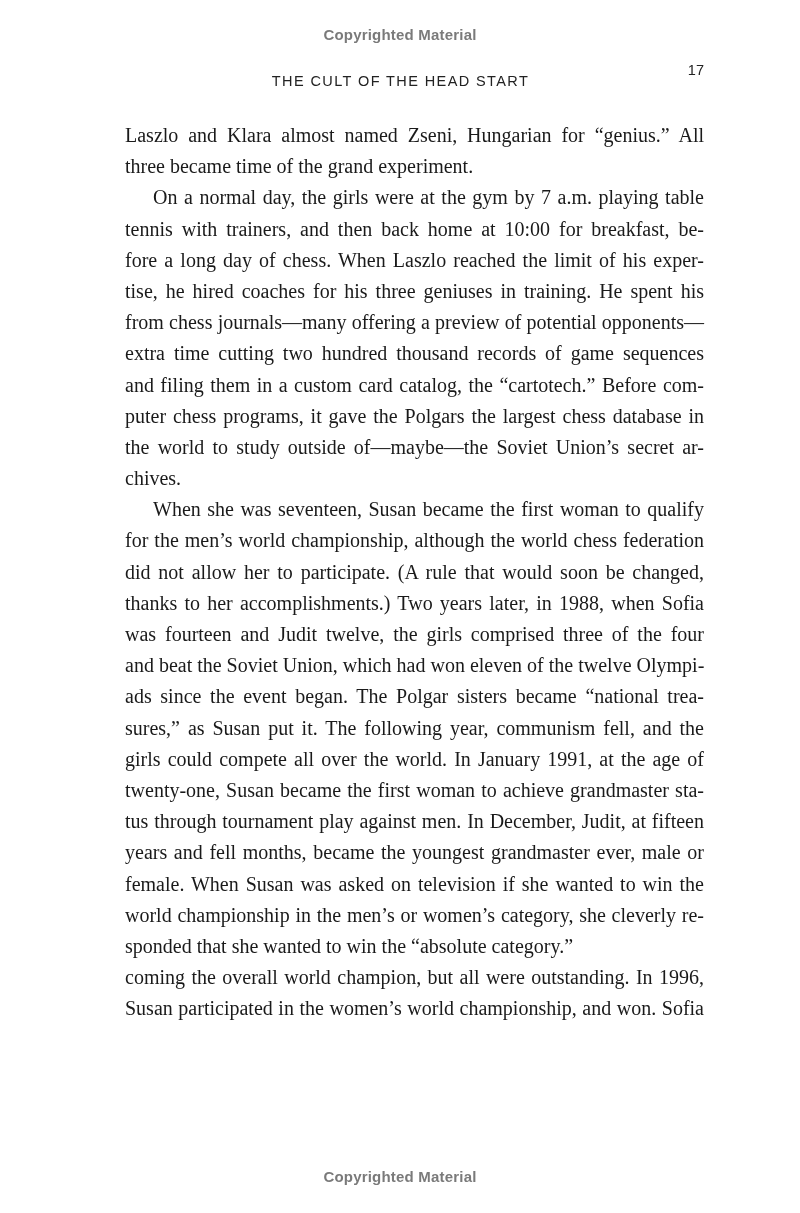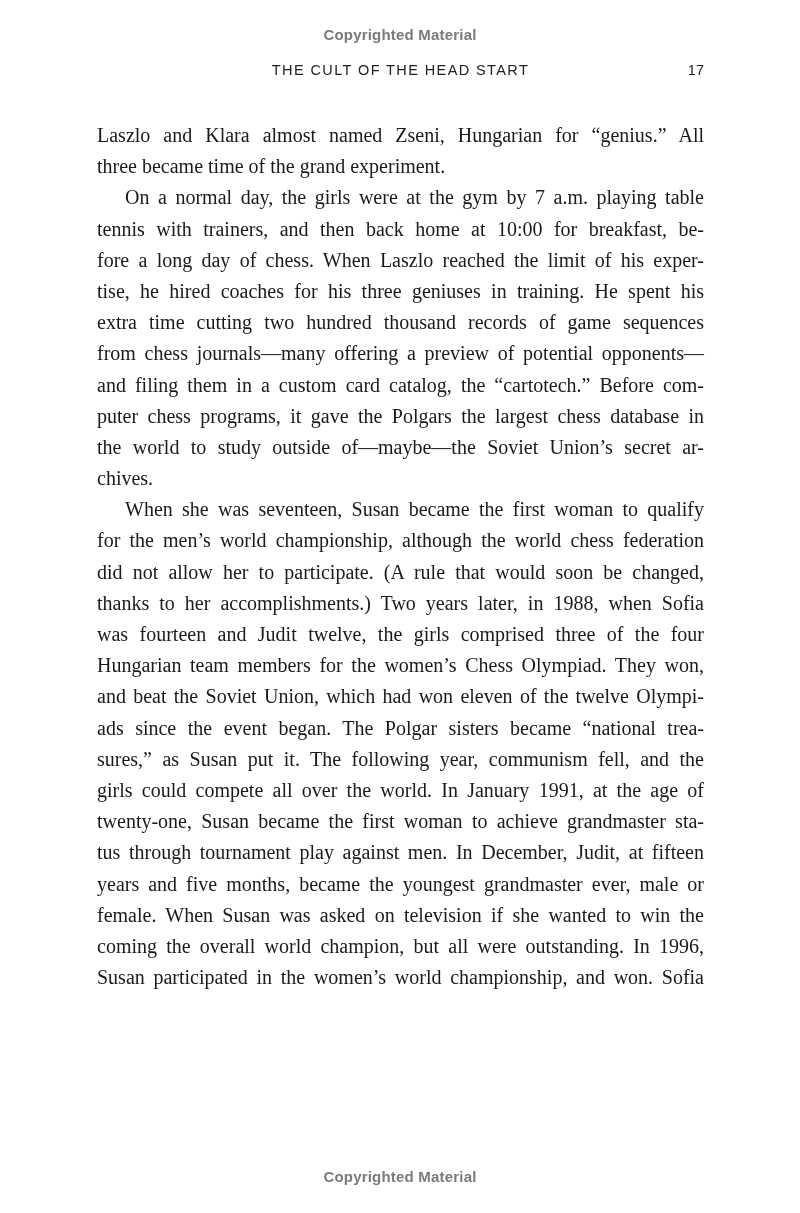--- a/index.html
+++ b/index.html
@@ -36,20 +36,21 @@
       font-family: "Liberation Sans", sans-serif;
       font-size: 14.5px;
       letter-spacing: 1.4px;
       color: #222;
     }
     .running-head .title {
       position: absolute;
       left: 0;
       right: 0;
       text-align: center;
+      margin-top: 11px;
     }
     .running-head .folio {
       position: absolute;
       right: 0;
       letter-spacing: 0;
     }
     .body-text {
       position: absolute;
       top: 120px;
       left: 97px;
@@ -58,20 +59,21 @@
       font-size: 20px;
       line-height: 31.2px;
       color: #1a1a1a;
     }
     .line {
       display: block;
       white-space: nowrap;
       text-align: justify;
       text-align-last: justify;
       height: 31.2px;
+      margin-left: 28px;
     }
     .line.last {
       text-align-last: left;
     }
     .line.indent {
       padding-left: 28px;
       font-family: Liberation Serif, serif;
     }
   </style>
 </head>
@@ -89,43 +91,44 @@
   <div>
     <span class="line">Laszlo and Klara almost named Zseni, Hungarian for “genius.” All</span>
     <span class="line last">three became time of the grand experiment.</span>
   </div>
 
   <div>
     <span class="line indent">On a normal day, the girls were at the gym by 7 a.m. playing table</span>
     <span class="line">tennis with trainers, and then back home at 10:00 for breakfast, be-</span>
     <span class="line">fore a long day of chess. When Laszlo reached the limit of his exper-</span>
     <span class="line">tise, he hired coaches for his three geniuses in training. He spent his</span>
+    <span class="line">from chess journals—many offering a preview of potential opponents—</span>
     <span class="line">extra time cutting two hundred thousand records of game sequences</span>
-    <span class="line">from chess journals—many offering a preview of potential opponents—</span>
     <span class="line">and filing them in a custom card catalog, the “cartotech.” Before com-</span>
     <span class="line">puter chess programs, it gave the Polgars the largest chess database in</span>
     <span class="line">the world to study outside of—maybe—the Soviet Union’s secret ar-</span>
     <span class="line last">chives.</span>
   </div>
 
   <div>
     <span class="line indent">When she was seventeen, Susan became the first woman to qualify</span>
     <span class="line">for the men’s world championship, although the world chess federation</span>
     <span class="line">did not allow her to participate. (A rule that would soon be changed,</span>
     <span class="line">thanks to her accomplishments.) Two years later, in 1988, when Sofia</span>
     <span class="line">was fourteen and Judit twelve, the girls comprised three of the four</span>
-    <span class="line">Hungarian team members for the women’s Chess Olympiad. They won,</span>
     <span class="line">and beat the Soviet Union, which had won eleven of the twelve Olympi-</span>
     <span class="line">ads since the event began. The Polgar sisters became “national trea-</span>
     <span class="line">sures,” as Susan put it. The following year, communism fell, and the</span>
     <span class="line">girls could compete all over the world. In January 1991, at the age of</span>
     <span class="line">twenty-one, Susan became the first woman to achieve grandmaster sta-</span>
     <span class="line">tus through tournament play against men. In December, Judit, at fifteen</span>
-    <span class="line">years and five months, became the youngest grandmaster ever, male or</span>
+    <span class="line">years and fell months, became the youngest grandmaster ever, male or</span>
     <span class="line">female. When Susan was asked on television if she wanted to win the</span>
+    <span class="line">world championship in the men’s or women’s category, she cleverly re-</span>
+    <span class="line last">sponded that she wanted to win the “absolute category.”</span>
   </div>
 
   <div>
     <span class="line">coming the overall world champion, but all were outstanding. In 1996,</span>
     <span class="line">Susan participated in the women’s world championship, and won. Sofia</span>
   </div>
 </div>
 
 <div class="watermark bottom">Copyrighted Material</div>
 

